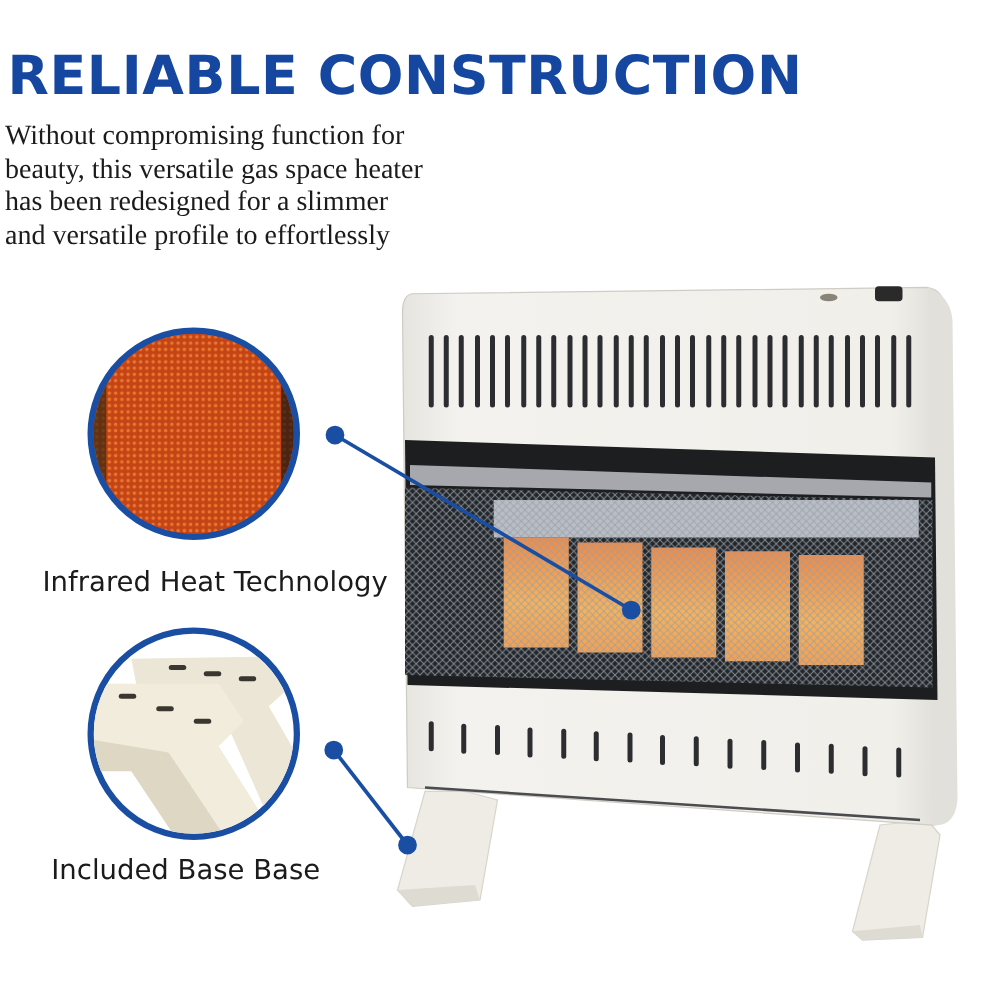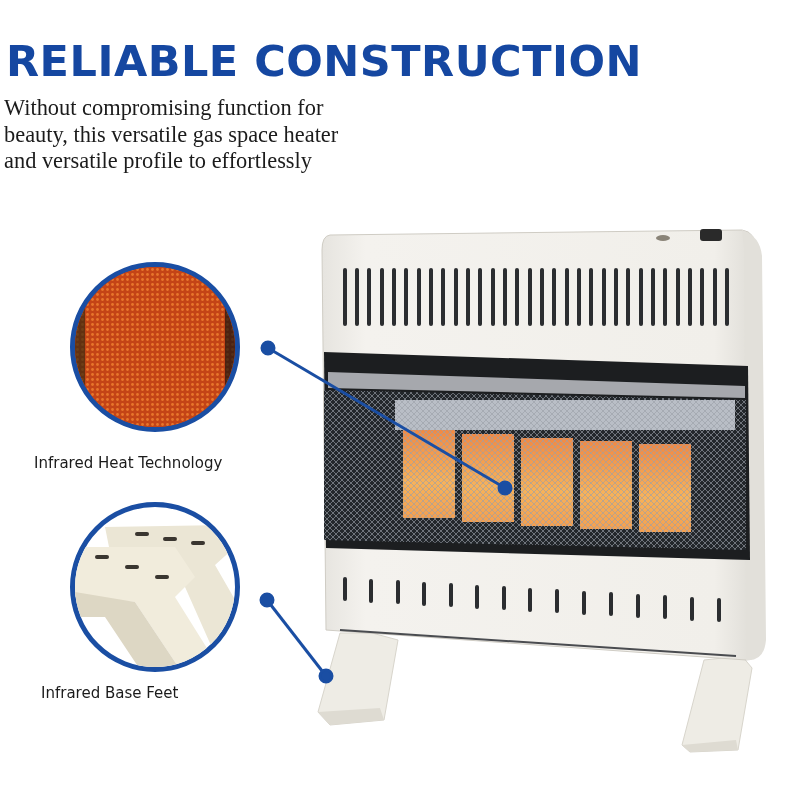--- a/index.html
+++ b/index.html
@@ -1,31 +1,32 @@
 <!DOCTYPE html>
 <html><head>
   <meta charset="utf-8">
   <style>
     html, body { margin: 0; padding: 0; background: #ffffff; }
     body { width: 800px; height: 800px; position: relative; overflow: hidden; font-family: "Liberation Sans", "DejaVu Sans", sans-serif; }
     .heading { position: absolute; left: 6px; top: 36px; margin: 0; font-size: 43px; font-weight: 700; color: #1547a1; letter-spacing: 0.5px; white-space: nowrap; font-family: "DejaVu Sans", sans-serif; }
     .body-text { position: absolute; left: 4px; top: 95px; width: 420px; font-size: 22.4px; line-height: 26.5px; color: #1b1b1b; font-family: Liberation Serif, serif; }
     .body-text span { display: block; white-space: nowrap; }
-    .label { position: absolute; font-size: 15px; color: #1b1b1b; font-family: "DejaVu Sans", sans-serif; white-space: nowrap; }
+    .label { position: absolute; font-size: 22px; color: #1b1b1b; font-family: "DejaVu Sans", sans-serif; white-space: nowrap; }
     .circle { position: absolute; border-radius: 50%; border: 5px solid #1a4ea3; box-sizing: border-box; overflow: hidden; }
     .heater { position: absolute; left: 0; top: 0; }
   </style>
 </head>
 <body>
 
 <h1 class="heading">RELIABLE CONSTRUCTION</h1>
 
 <div class="body-text">
   <span>Without compromising function for</span>
   <span>beauty, this versatile gas space heater</span>
+  <span>has been redesigned for a slimmer</span>
   <span>and versatile profile to effortlessly</span>
 </div>
 
 <svg class="heater" width="800" height="800" viewBox="0 0 800 800">
   <defs>
     <pattern id="mesh" width="6" height="6" patternUnits="userSpaceOnUse">
       <path d="M0 0 L6 6 M6 0 L0 6" stroke="#9aa0a8" stroke-width="0.8" fill="none"></path>
     </pattern>
     <linearGradient id="flame" x1="0" y1="0" x2="0" y2="1">
       <stop offset="0" stop-color="#f08a45"></stop>
@@ -158,13 +159,13 @@
     <g fill="#3a3630">
       <rect x="60" y="25" width="14" height="4" rx="2"></rect>
       <rect x="88" y="30" width="14" height="4" rx="2"></rect>
       <rect x="116" y="34" width="14" height="4" rx="2"></rect>
       <rect x="20" y="48" width="14" height="4" rx="2"></rect>
       <rect x="50" y="58" width="14" height="4" rx="2"></rect>
       <rect x="80" y="68" width="14" height="4" rx="2"></rect>
     </g>
   </svg>
 </div>
-<div class="label" style="left:41px; top:684px;">Infrared Base Feet</div>
+<div class="label" style="left:41px; top:684px;">Included Base Base</div>
 
 </body></html>

